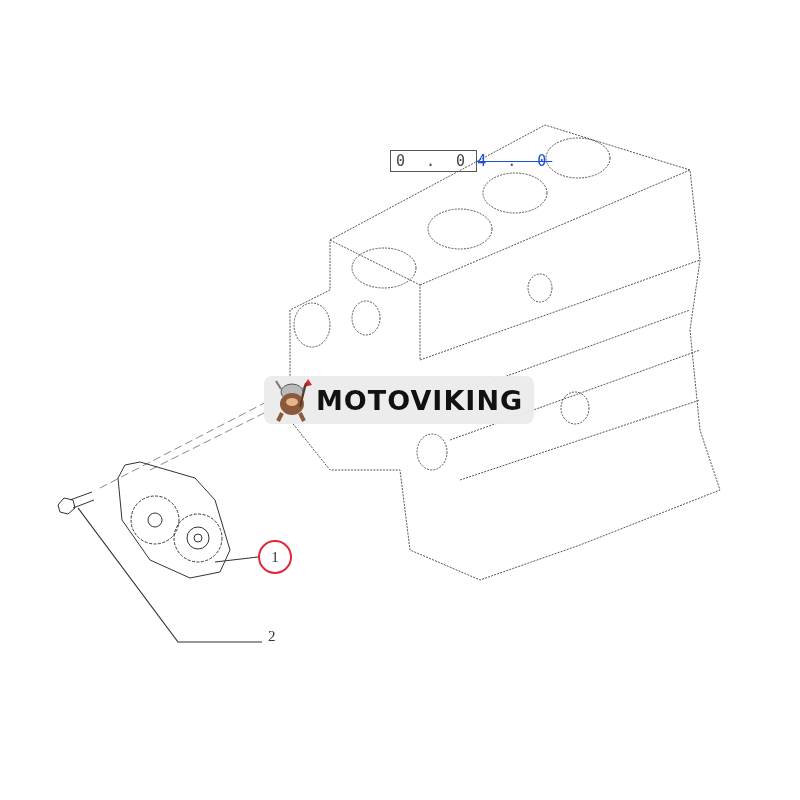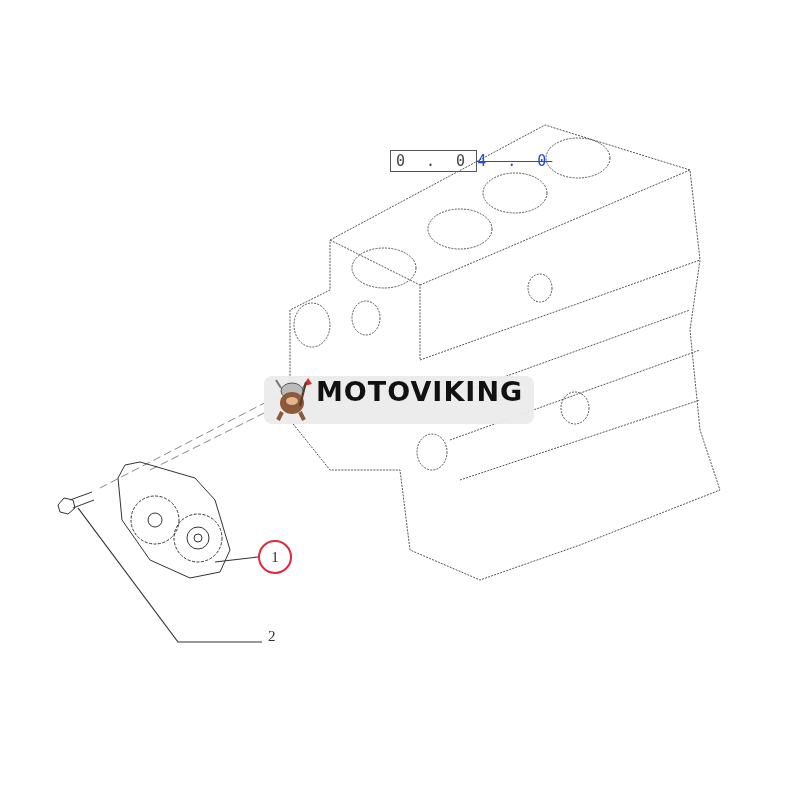--- a/index.html
+++ b/index.html
@@ -4,21 +4,21 @@
 <style>
   html,body{margin:0;padding:0;background:#fff;}
   body{width:800px;height:800px;position:relative;overflow:hidden;font-family:"Liberation Serif",serif;}
   svg.art{position:absolute;left:0;top:0;width:800px;height:800px;}
   .ref-box{position:absolute;left:390px;top:150px;height:22px;display:flex;align-items:center;font-family:"DejaVu Sans Mono",monospace;font-size:15px;color:#444;}
   .ref-box .boxed{border:1.5px solid #555;padding:0 5px;height:20px;line-height:20px;letter-spacing:6px;}
   .ref-box .tail{letter-spacing:6px;color:#1d4ed8;text-decoration:line-through;}
   .callout{position:absolute;font-size:15px;color:#333;}
   .callout-1{left:258px;top:540px;width:34px;height:34px;border:2.5px solid #e0283a;border-radius:50%;box-sizing:border-box;display:flex;align-items:center;justify-content:center;}
   .callout-2{left:268px;top:628px;}
-  .watermark{position:absolute;left:264px;top:376px;width:270px;height:48px;background:rgba(235,235,235,0.95);border-radius:8px;display:flex;}
+  .watermark{position:absolute;left:264px;top:376px;width:270px;height:48px;background:rgba(235,235,235,0.95);border-radius:8px;display:flex;align-items:center;}
   .watermark .mascot{width:44px;height:46px;margin-left:6px;}
   .watermark .brand{font-family:"DejaVu Sans",sans-serif;font-weight:bold;font-size:27px;color:#111;letter-spacing:1px;margin-left:2px;}
 </style>
 </head>
 <body>
 
 <svg class="art" viewBox="0 0 800 800" fill="none" stroke="#555" stroke-width="1" stroke-dasharray="2 1.2">
 
   <g>
     <polygon points="330,240 545,125 690,170 700,260 690,330 700,430 720,490 580,545 480,580 410,550 400,470 330,470 290,420 290,310 330,290"></polygon>

